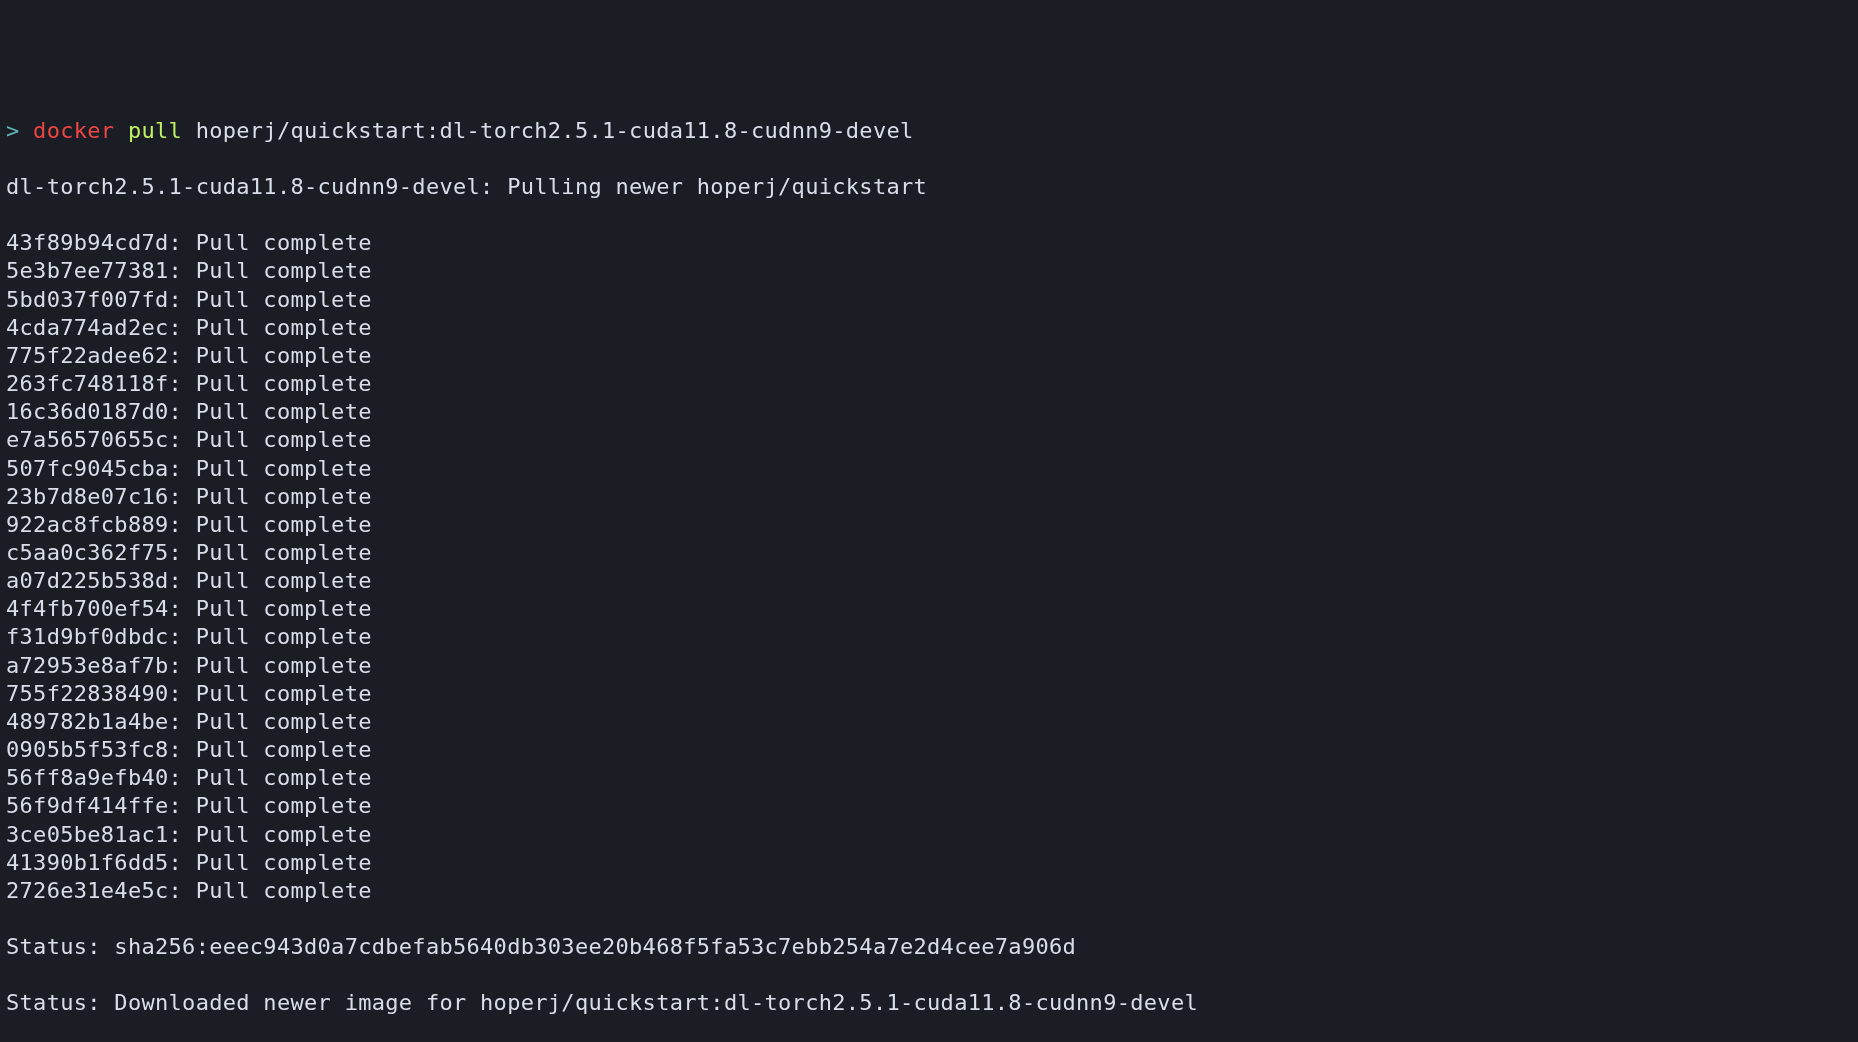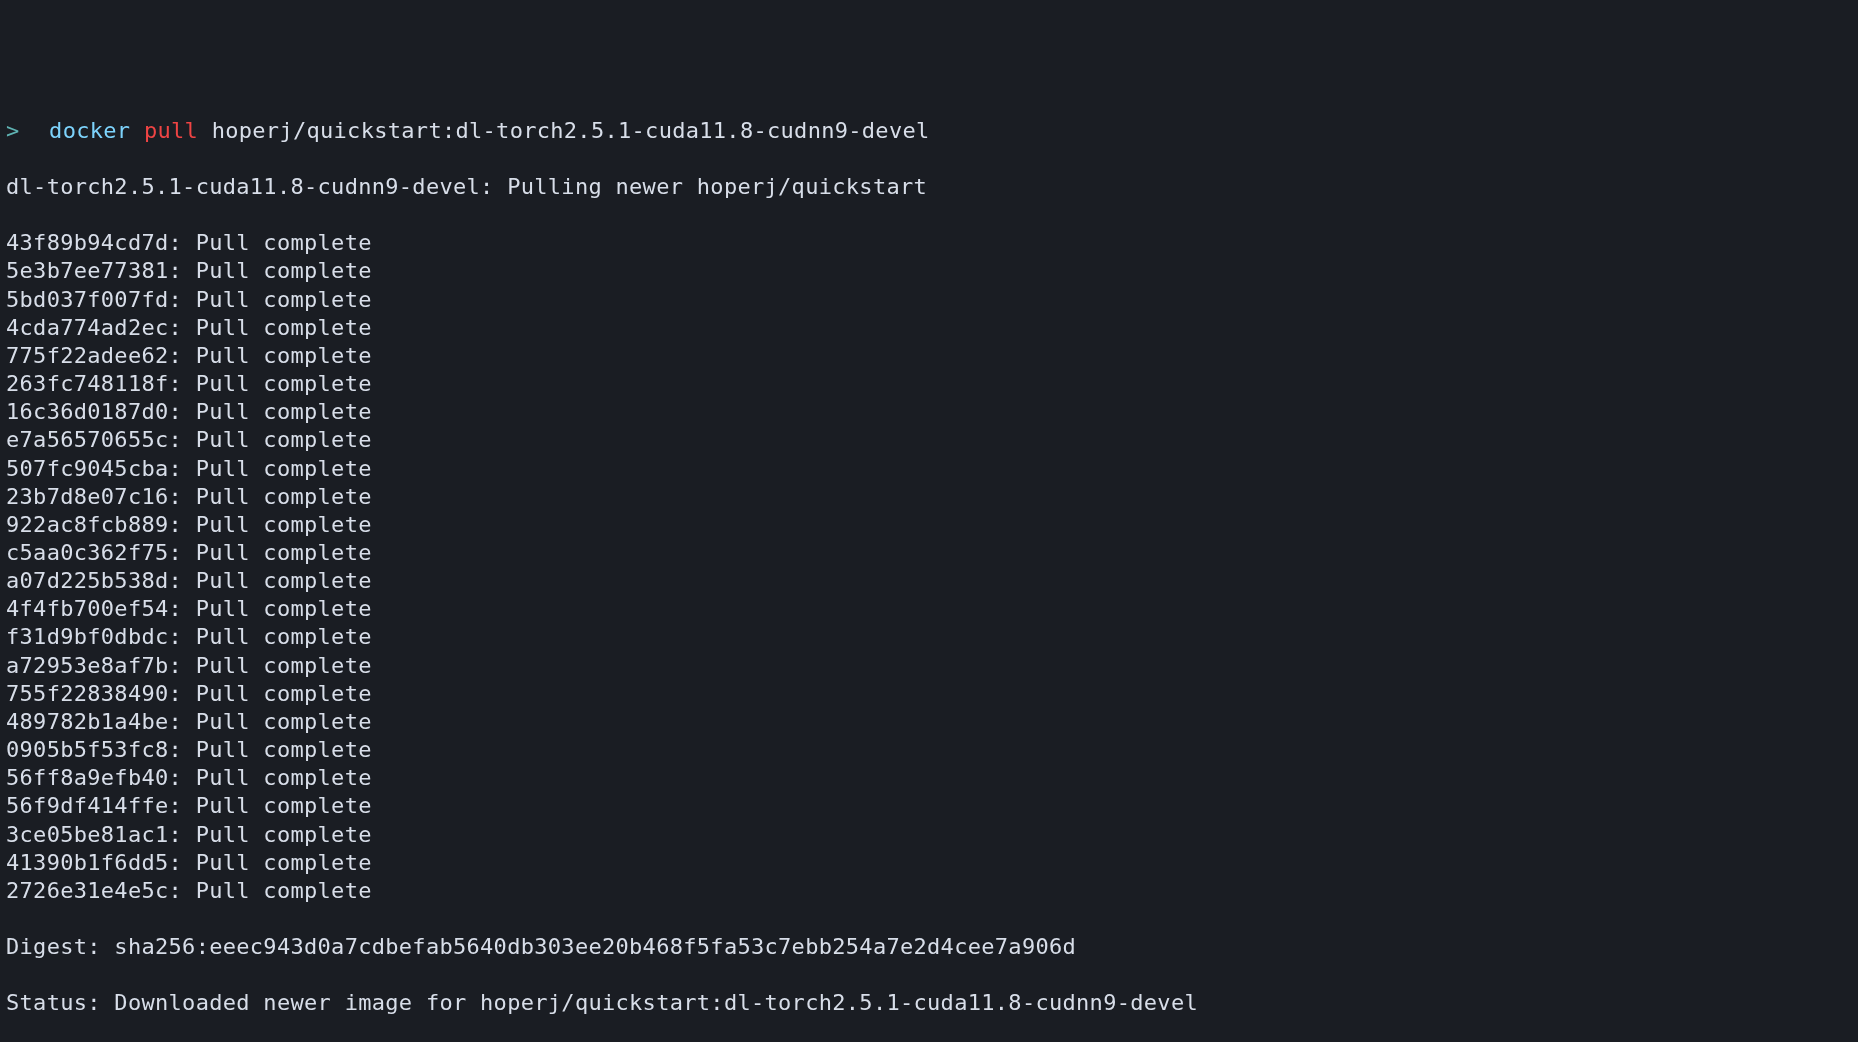--- a/index.html
+++ b/index.html
@@ -14,39 +14,38 @@
       font-size: 22px;
       line-height: 1.28;
       padding: 4px 6px;
       white-space: pre;
       letter-spacing: 0.3px;
     }
     .prompt-marker {
       color: #5fb3b3;
     }
     .docker-cmd {
-      color: #7dd3fc;
-      margin-left: 16px;
+      color: #ef4444;
     }
     .pull-cmd {
-      color: #ef4444;
+      color: #bef264;
     }
     .normal {
       color: #d8dee9;
     }
     .line {
       display: block;
     }
   </style>
 </head>
 <body>
 
 
 
 <div class="line"><span class="prompt-marker">&gt; </span><span class="docker-cmd">docker</span><span class="normal"> </span><span class="pull-cmd">pull</span><span class="normal"> </span><span class="normal">hoperj/quickstart:dl-torch2.5.1-cuda11.8-cudnn9-devel</span></div>
 <div class="line normal">dl-torch2.5.1-cuda11.8-cudnn9-devel: Pulling newer hoperj/quickstart</div>
 <div id="layers-container"><div class="line normal">43f89b94cd7d: Pull complete</div><div class="line normal">5e3b7ee77381: Pull complete</div><div class="line normal">5bd037f007fd: Pull complete</div><div class="line normal">4cda774ad2ec: Pull complete</div><div class="line normal">775f22adee62: Pull complete</div><div class="line normal">263fc748118f: Pull complete</div><div class="line normal">16c36d0187d0: Pull complete</div><div class="line normal">e7a56570655c: Pull complete</div><div class="line normal">507fc9045cba: Pull complete</div><div class="line normal">23b7d8e07c16: Pull complete</div><div class="line normal">922ac8fcb889: Pull complete</div><div class="line normal">c5aa0c362f75: Pull complete</div><div class="line normal">a07d225b538d: Pull complete</div><div class="line normal">4f4fb700ef54: Pull complete</div><div class="line normal">f31d9bf0dbdc: Pull complete</div><div class="line normal">a72953e8af7b: Pull complete</div><div class="line normal">755f22838490: Pull complete</div><div class="line normal">489782b1a4be: Pull complete</div><div class="line normal">0905b5f53fc8: Pull complete</div><div class="line normal">56ff8a9efb40: Pull complete</div><div class="line normal">56f9df414ffe: Pull complete</div><div class="line normal">3ce05be81ac1: Pull complete</div><div class="line normal">41390b1f6dd5: Pull complete</div><div class="line normal">2726e31e4e5c: Pull complete</div></div>
-<div class="line normal">Digest: sha256:eeec943d0a7cdbefab5640db303ee20b468f5fa53c7ebb254a7e2d4cee7a906d</div>
+<div class="line normal">Status: sha256:eeec943d0a7cdbefab5640db303ee20b468f5fa53c7ebb254a7e2d4cee7a906d</div>
 <div class="line normal">Status: Downloaded newer image for hoperj/quickstart:dl-torch2.5.1-cuda11.8-cudnn9-devel</div>
 
 
 
 
 
 </body></html>

